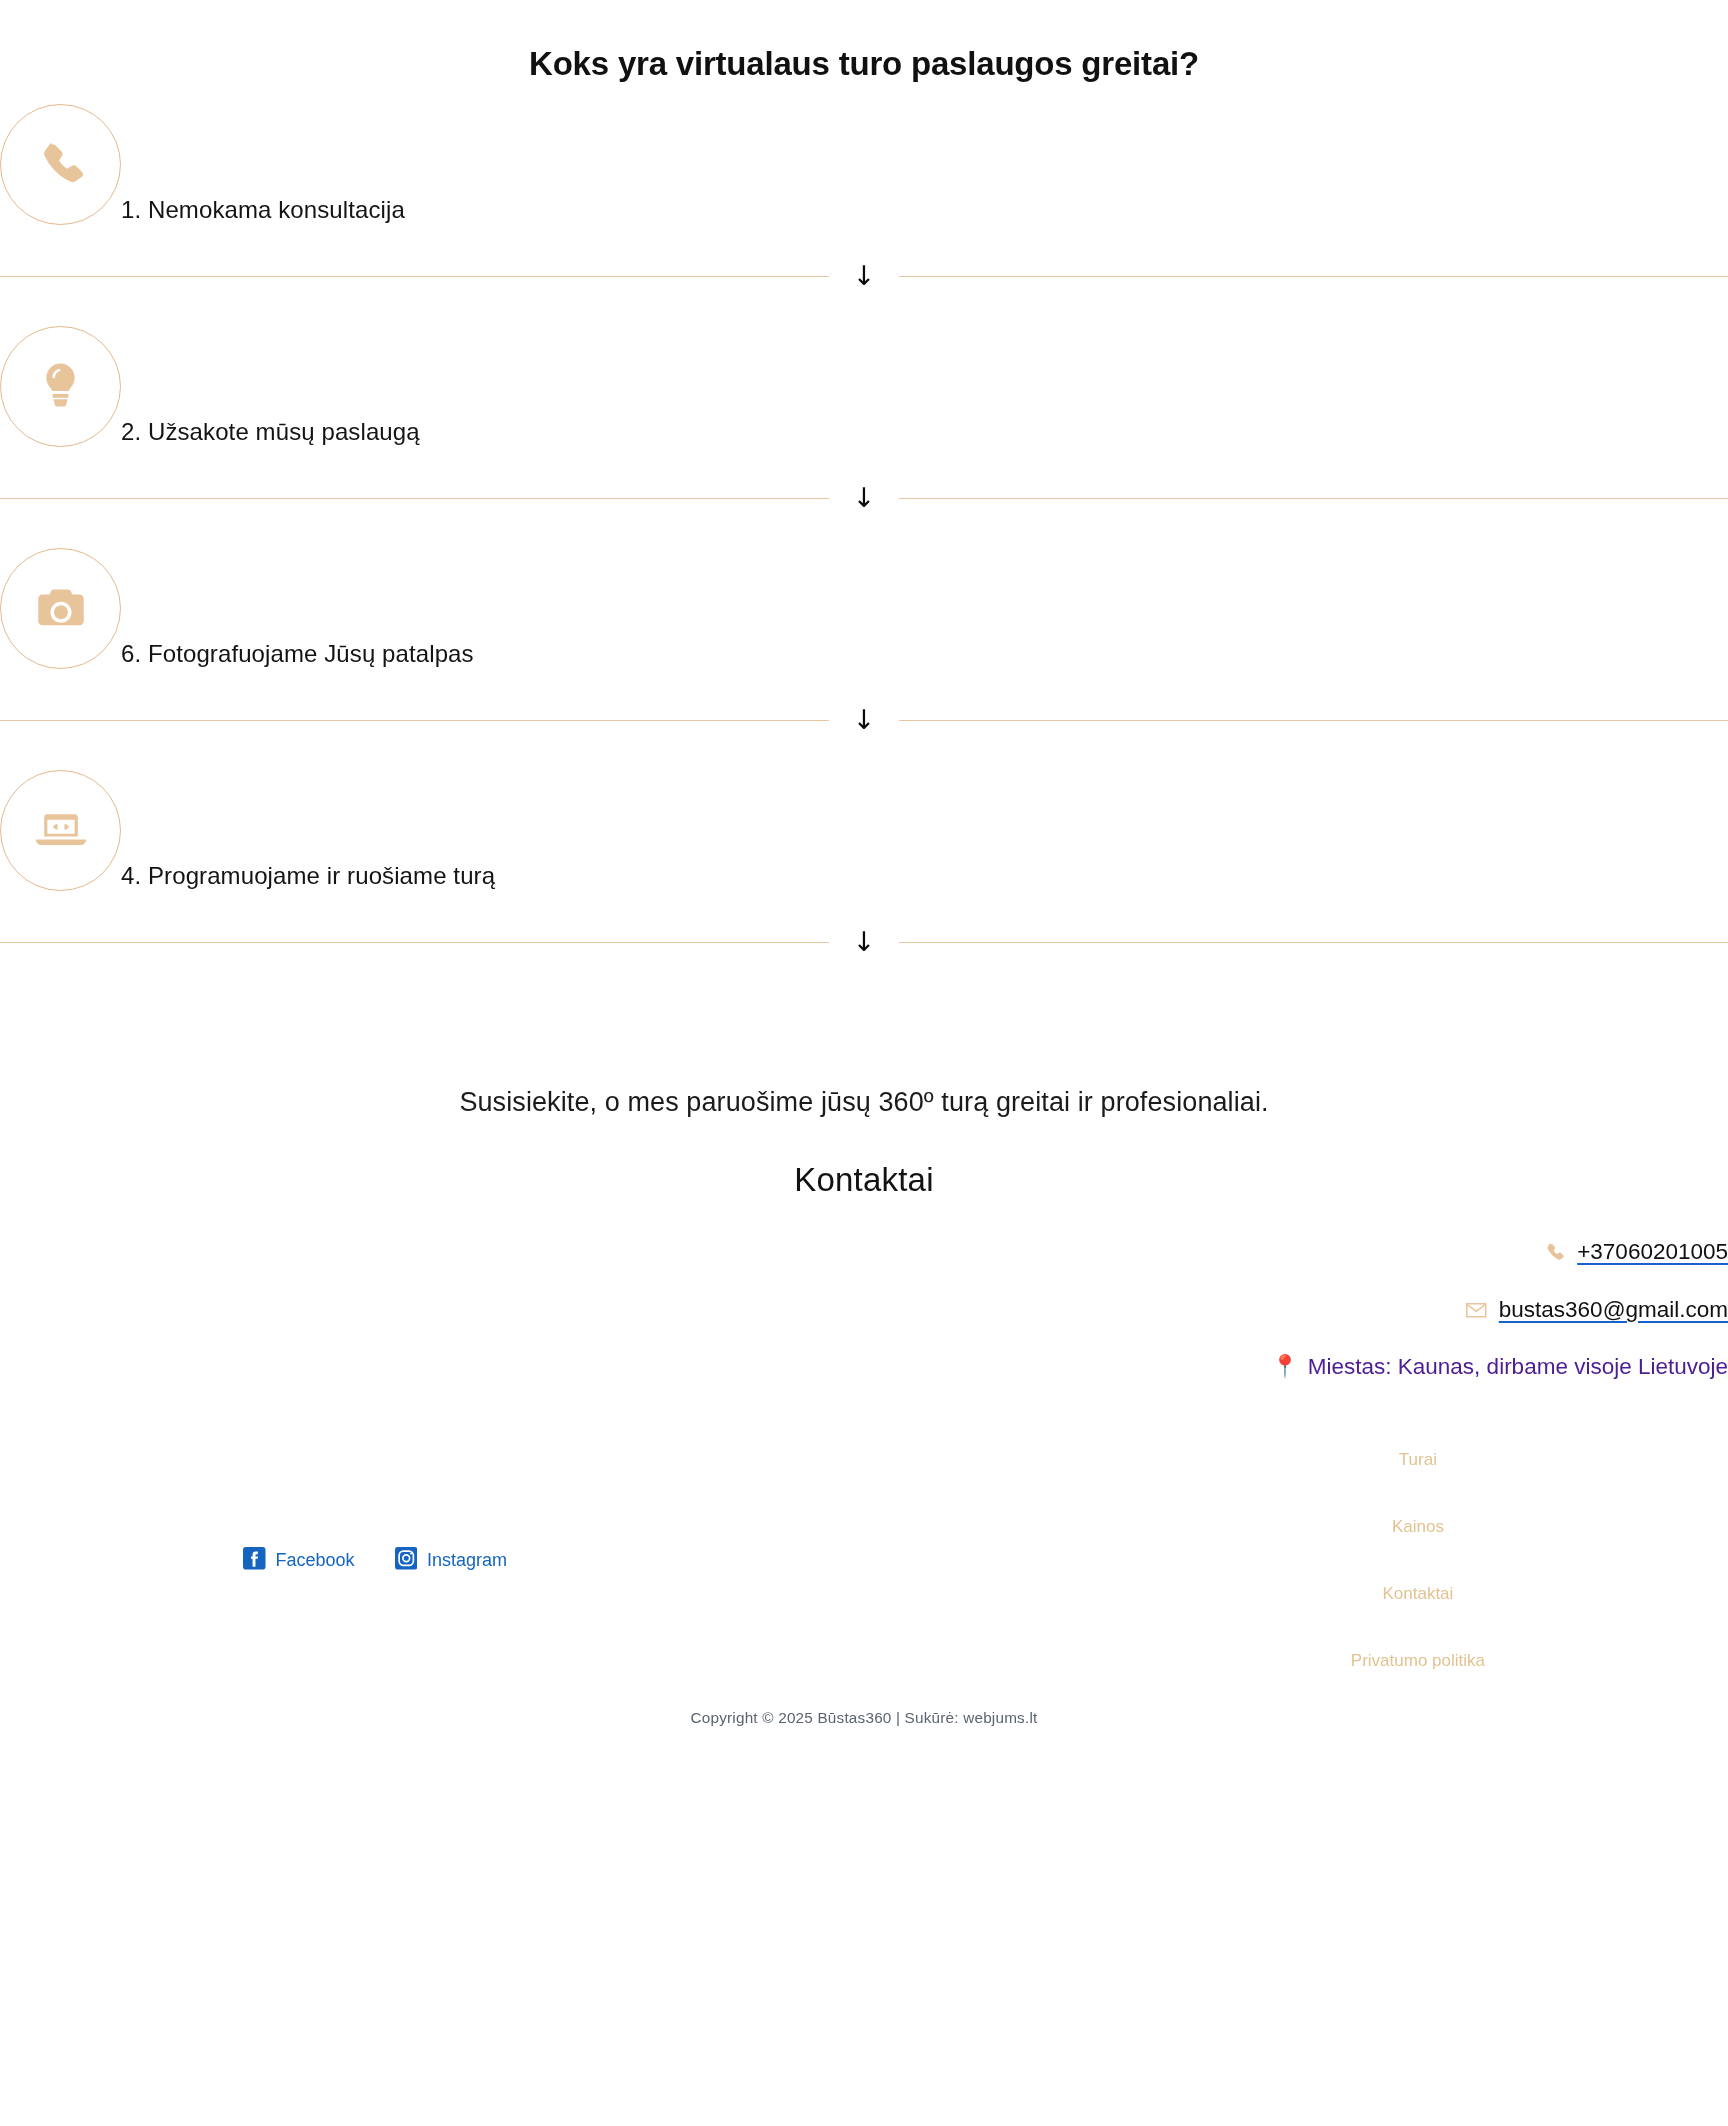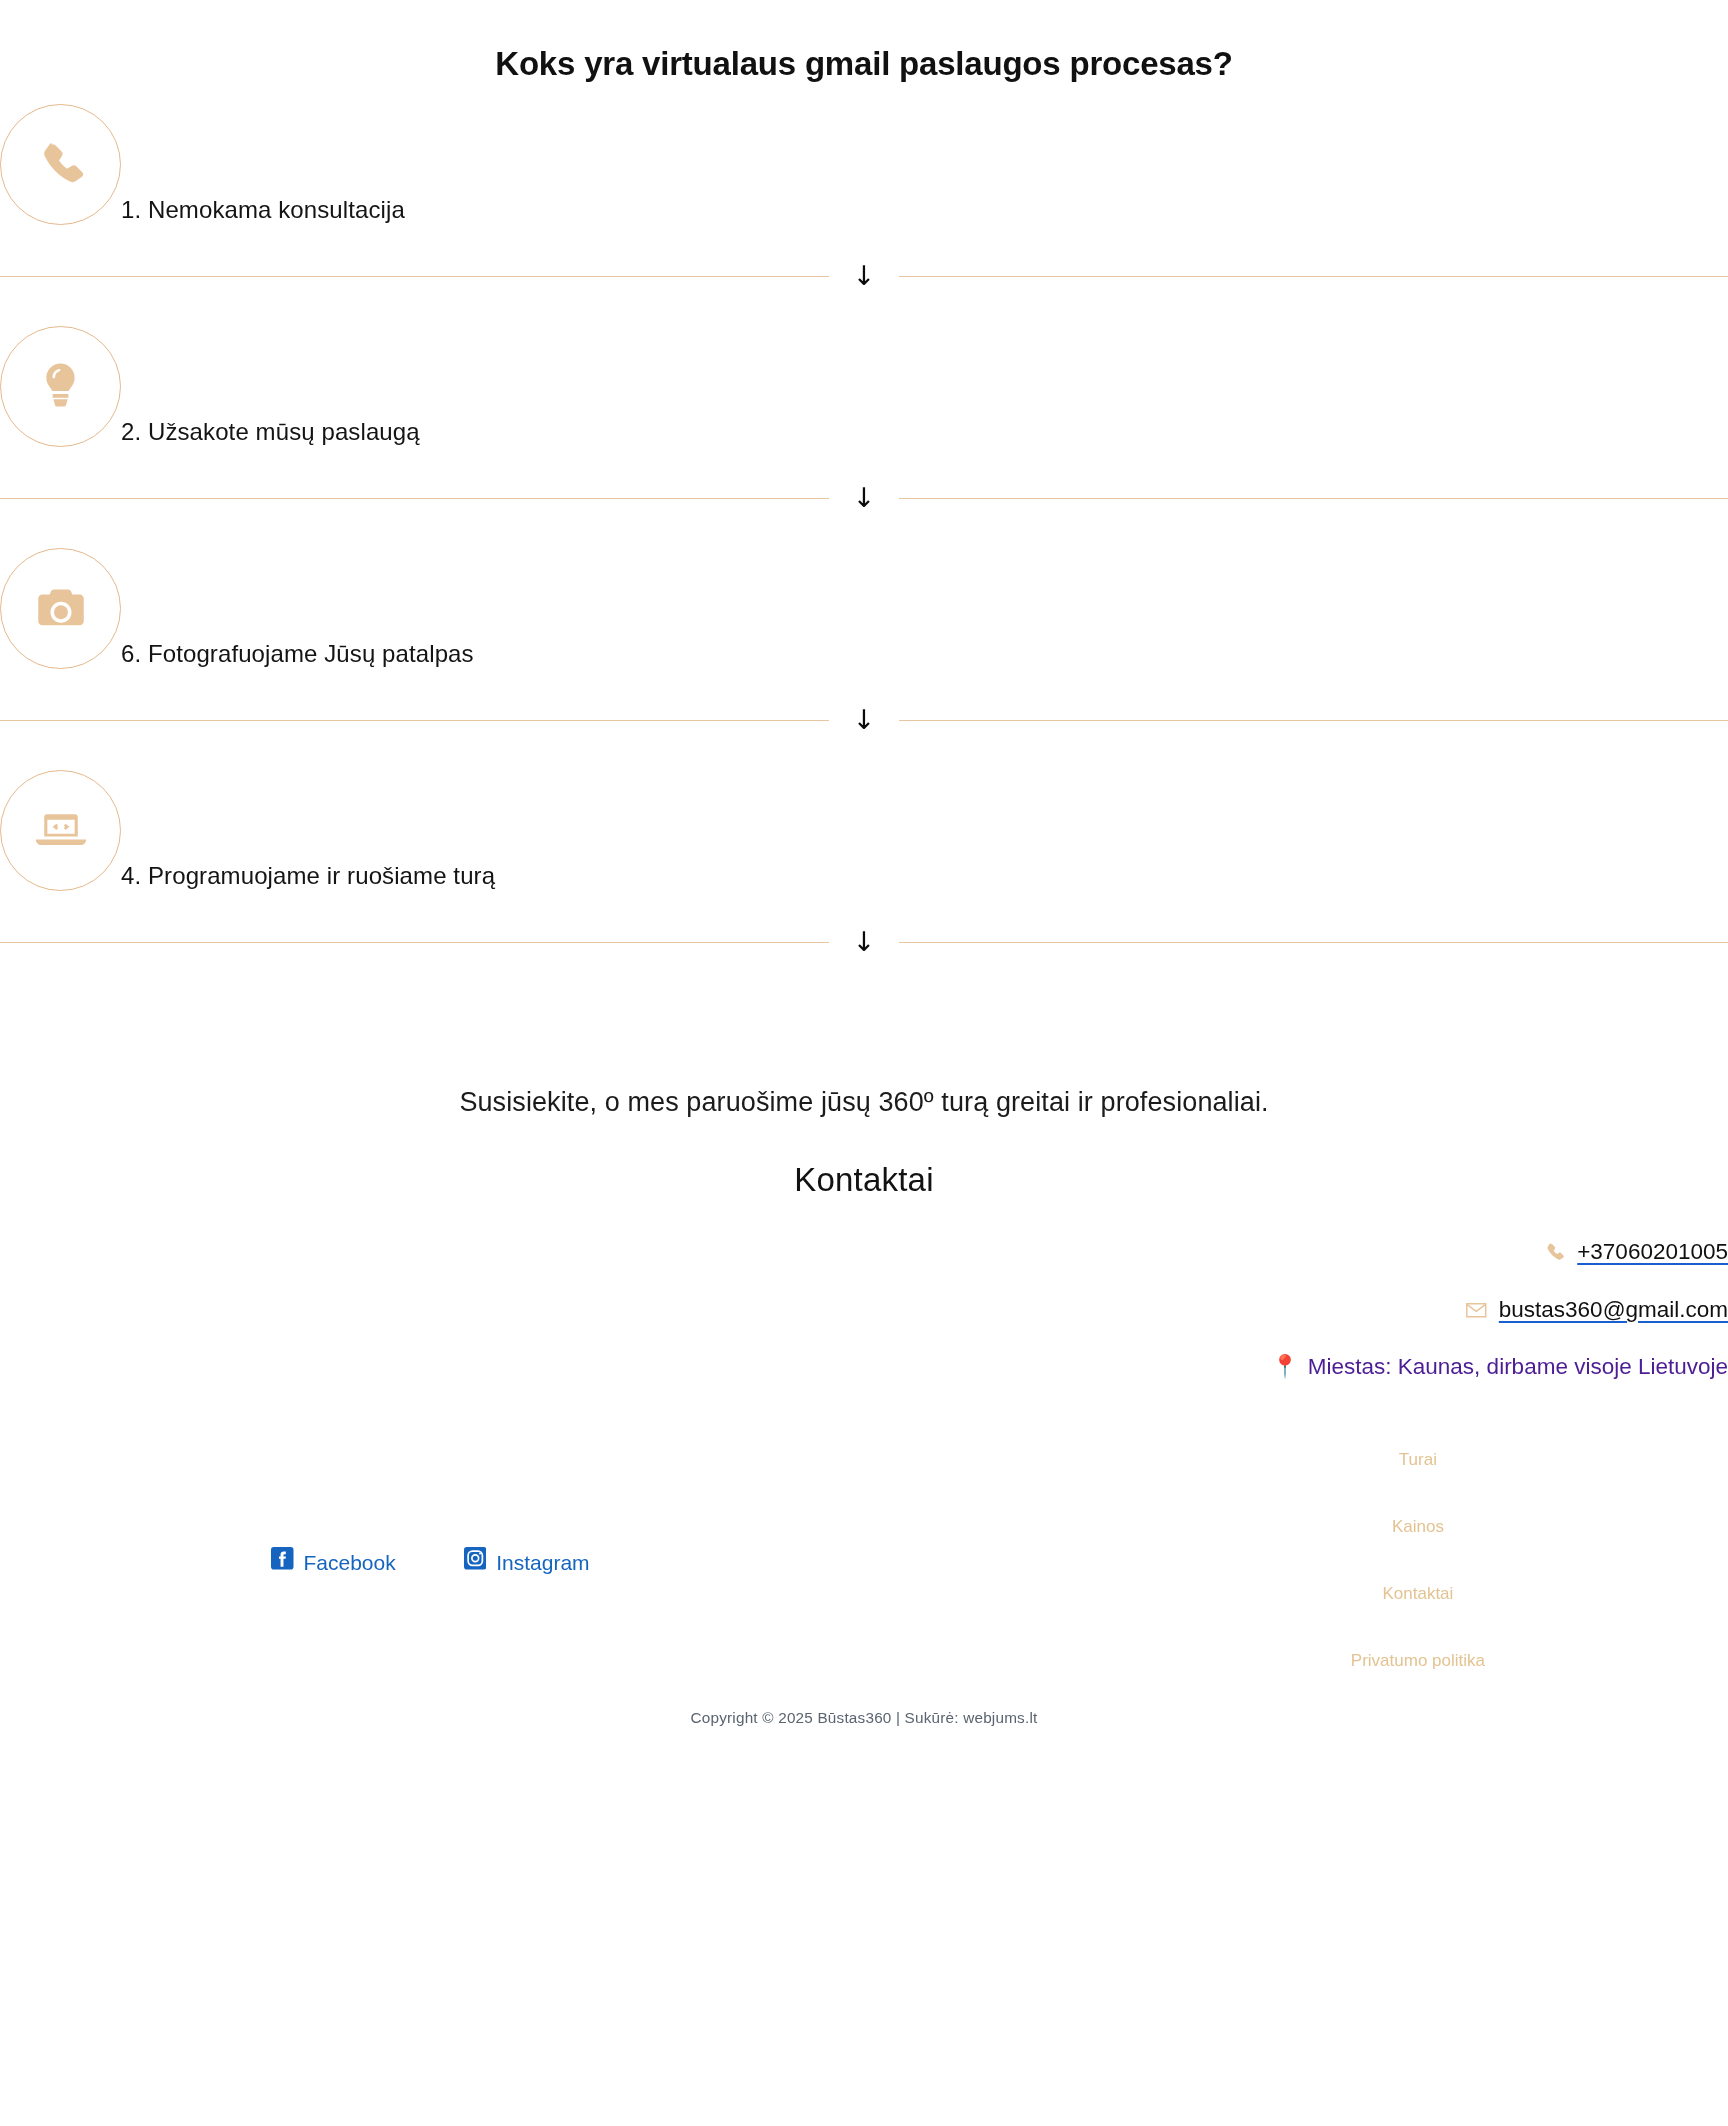--- a/index.html
+++ b/index.html
@@ -173,27 +173,26 @@
   }
 
   .social {
     display: flex;
     align-items: center;
     gap: 40px;
   }
 
   .social-link {
     display: inline-flex;
-    align-items: flex-end;
+    align-items: center;
     gap: 10px;
     color: #1565c0;
-    font-size: 21px;
+    font-size: 18px;
     text-decoration: none;
     cursor: pointer;
-    margin-left: 28px;
   }
 
   .social-link .label { color: #1565c0; }
 
   .footer-nav {
     display: flex;
     align-items: center;
     gap: 47px;
     flex-direction: column;
   }
@@ -213,21 +212,21 @@
     margin-top: 38px;
     padding-bottom: 25px;
     letter-spacing: 0.2px;
   }
 </style>
 </head>
 <body>
 
 <div class="page">
 
-  <h1 class="process-title">Koks yra virtualaus gmail paslaugos procesas?</h1>
+  <h1 class="process-title">Koks yra virtualaus turo paslaugos greitai?</h1>
 
   <div class="process">
 
     <div class="step">
       <div class="step-icon-circle">
         <span>
           <svg width="50" height="50" viewBox="0 0 512 512" aria-hidden="true">
             <path fill="#e8c49b" d="M164 32c-10 0-19 5-25 13l-45 62c-12 17-14 39-5 58 27 57 63 108 108 153s96 81 153 108c19 9 41 7 58-5l62-45c8-6 13-15 13-25 0-8-3-16-9-22l-61-61c-12-12-31-14-45-5l-49 31c-33-21-62-50-83-83l31-49c9-14 7-33-5-45l-61-61c-6-6-14-9-22-9h-15z"></path>
           </svg>
         </span>

